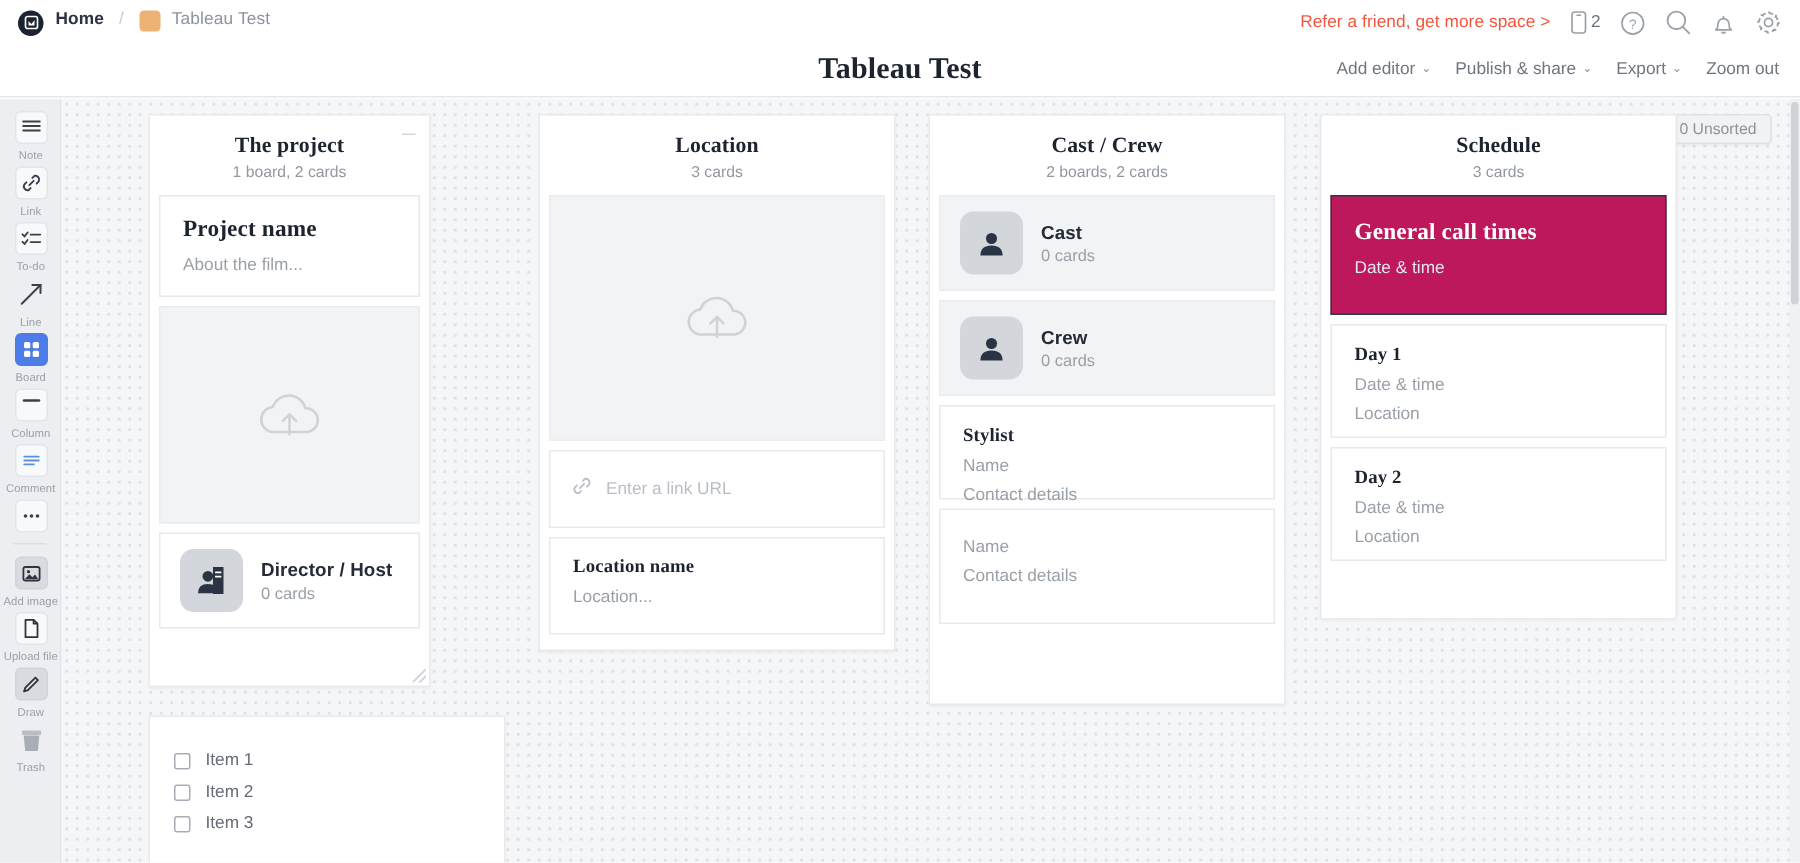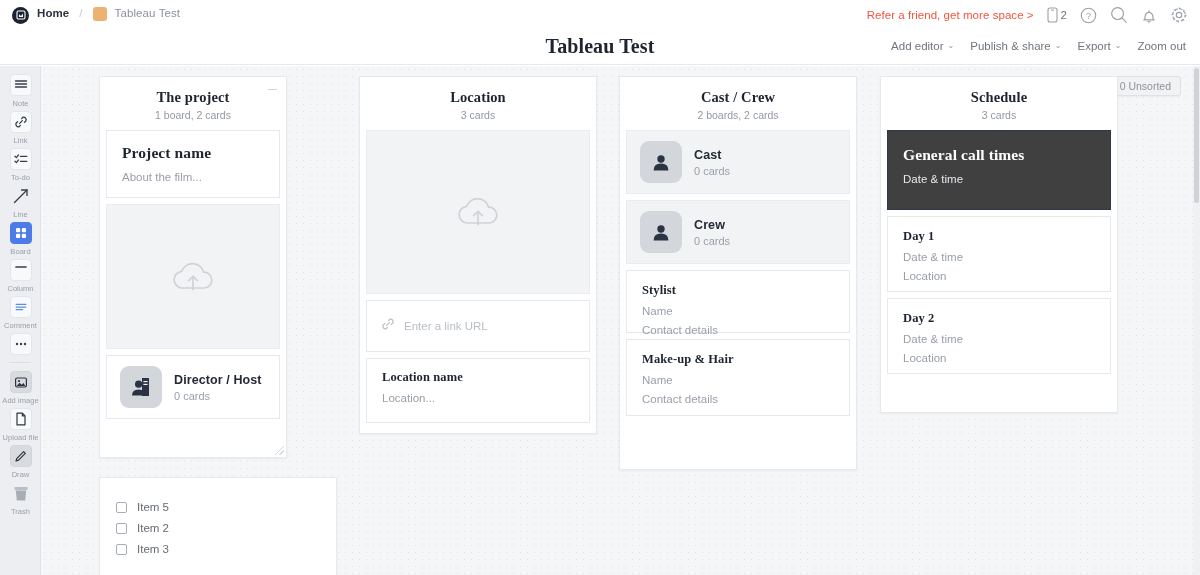--- a/index.html
+++ b/index.html
@@ -187,21 +187,21 @@
   .tile.white { background: #ffffff; border-color: #e7e9ec; }
   .tile-ic {
     width: 42px; height: 42px; border-radius: 9px; background: #d3d6db;
     display: flex; align-items: center; justify-content: center; flex: none;
   }
   .tile-ic svg { display: block; }
   .tile-name { font-size: 12.5px; font-weight: bold; color: #242b37; letter-spacing: .1px; }
   .tile-sub { font-size: 11px; color: #9aa0a8; margin-top: 3px; }
 
   
-  .card.dark { background: #404040; border-color: #2b3a4a; }
+  .card.dark { background: #be185d; border-color: #2b3a4a; }
   .card.dark .card-title { color: #ffffff; }
   .card.dark .card-sub { color: #e4e8ec; }
 
   
   .chk-row { display: flex; align-items: center; gap: 10px; margin-top: 9px; }
   .chk-box {
     width: 11px; height: 11px; border: 1.3px solid #a7adb6; border-radius: 2px;
     background: #fff; flex: none;
   }
   .chk-lbl { font-size: 11.5px; color: #656b75; }
@@ -483,21 +483,21 @@
         </span>
       </div>
     </div>
     <div class="resize-grip"></div>
   </div>
 
   <div class="board" style="left:58px; top:411px; width:238px; height:110px;">
     <div style="padding:14px 16px;">
       <div class="chk-row">
         <span class="chk-box"></span>
-        <span class="chk-lbl">Item 5</span>
+        <span class="chk-lbl">Item 1</span>
       </div>
       <div class="chk-row">
         <span class="chk-box"></span>
         <span class="chk-lbl">Item 2</span>
       </div>
       <div class="chk-row">
         <span class="chk-box"></span>
         <span class="chk-lbl">Item 3</span>
       </div>
     </div>
@@ -576,21 +576,20 @@
       <div class="card" style="height:63px;">
         <div class="card-pad" style="padding-top:12px;">
           <div class="card-title sm">Stylist</div>
           <div class="card-sub tight">Name</div>
           <div class="card-sub tight">Contact details</div>
         </div>
       </div>
 
       <div class="card" style="height:77px;">
         <div class="card-pad" style="padding-top:12px;">
-          <div class="card-title sm">Make-up &amp; Hair</div>
           <div class="card-sub tight">Name</div>
           <div class="card-sub tight">Contact details</div>
         </div>
       </div>
     </div>
   </div>
 
   <div class="board" style="left:839px; top:10px; width:238px; height:337px;">
     <div class="board-head">
       <div class="board-name">Schedule</div>

